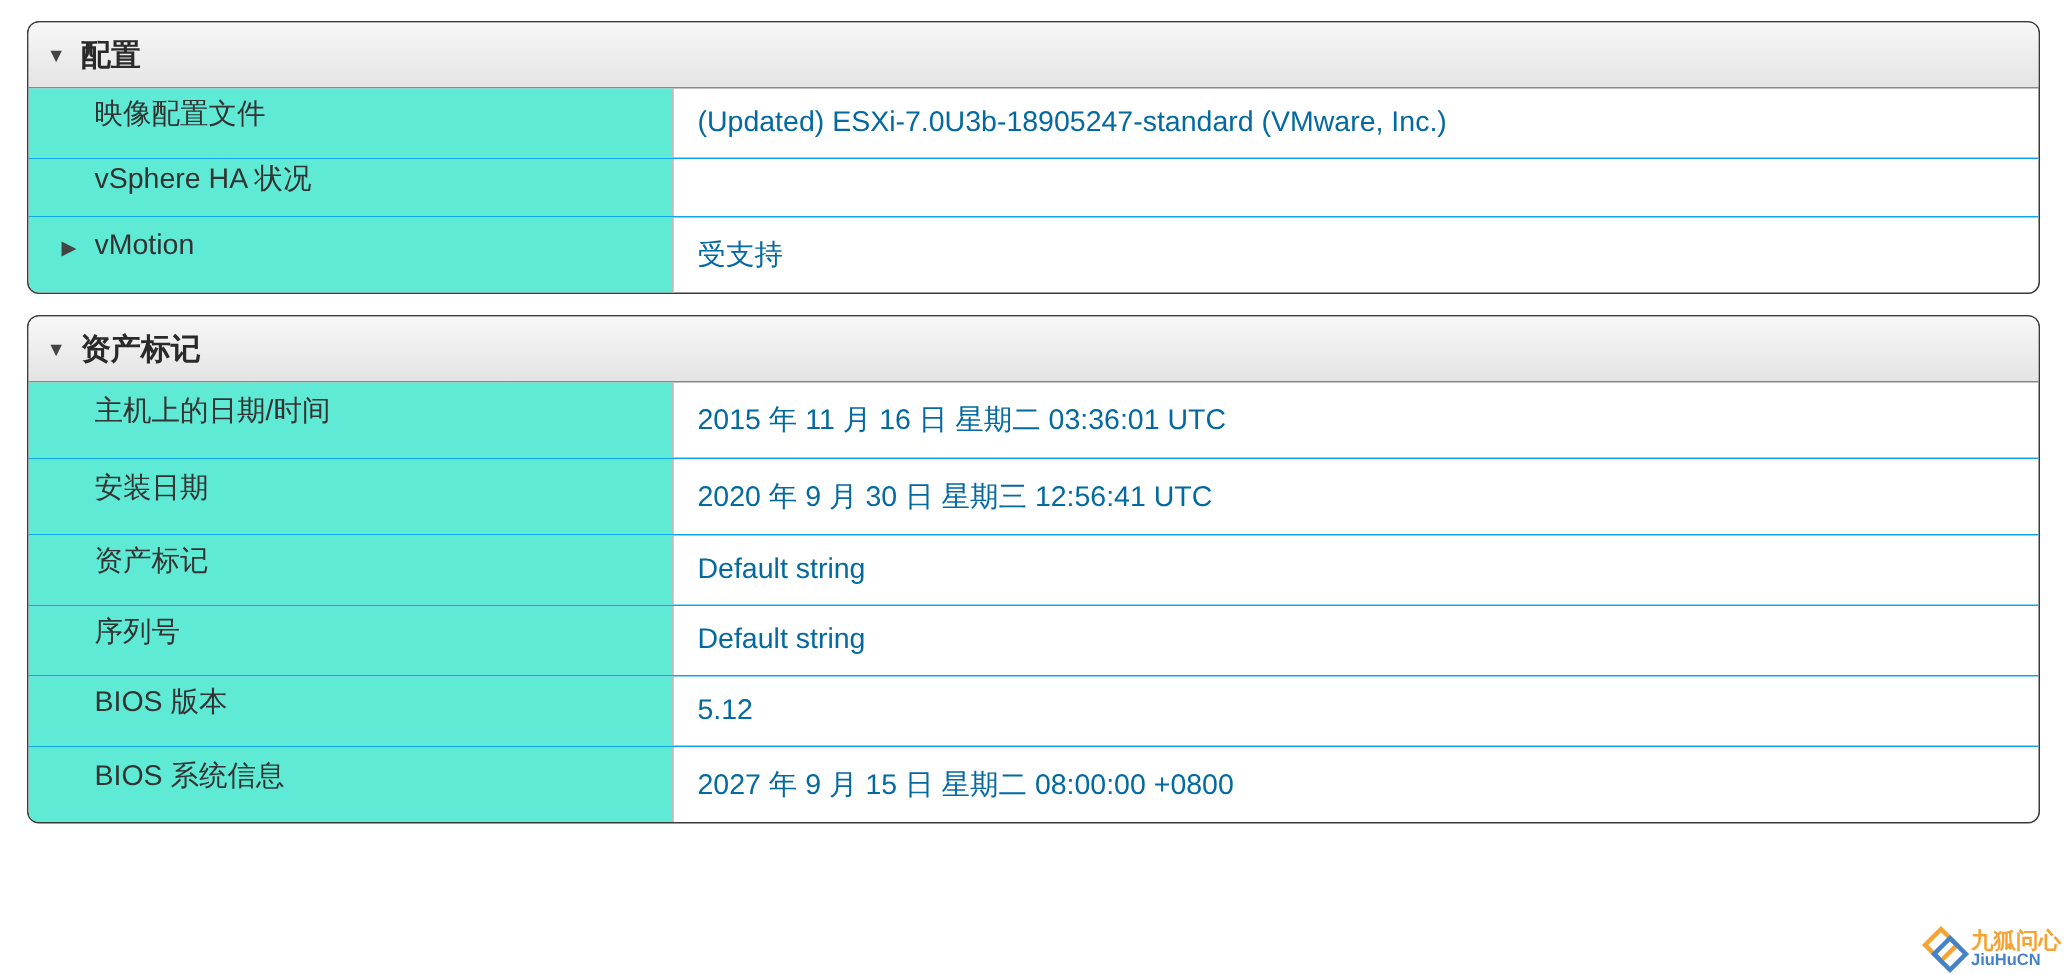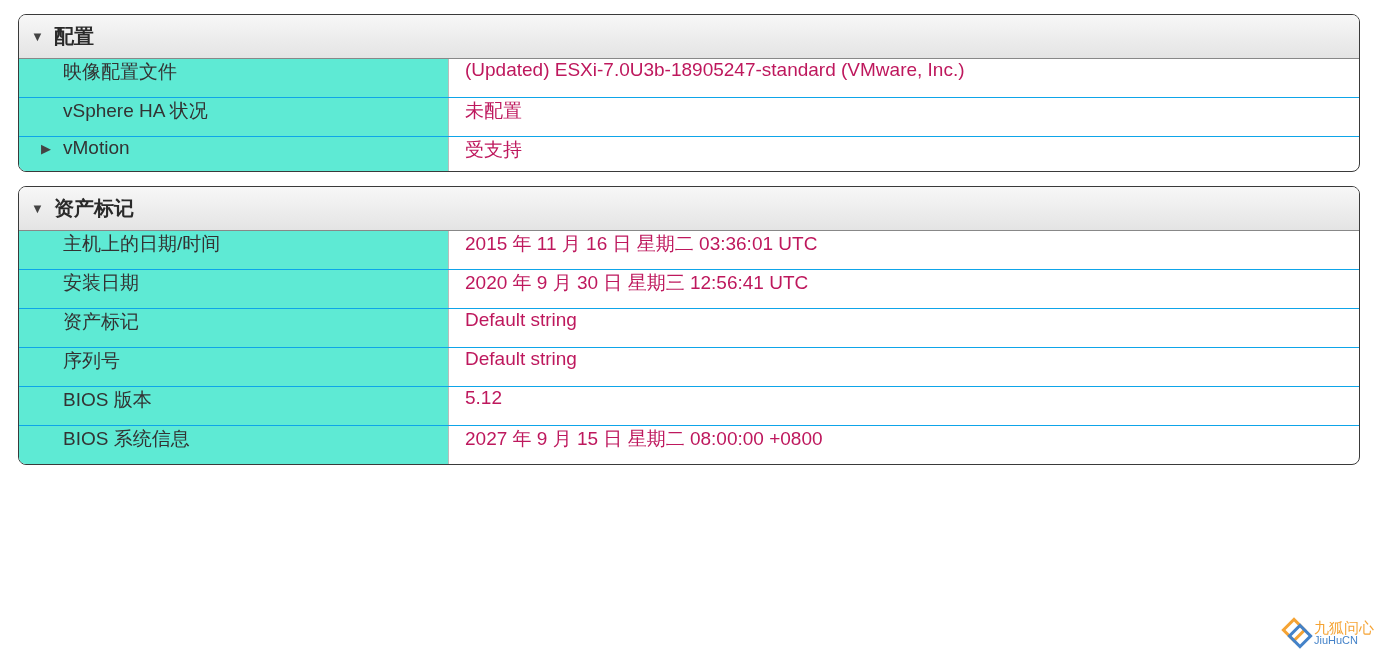--- a/index.html
+++ b/index.html
@@ -50,32 +50,32 @@
     align-items: center;
   }
   .cell-label .caret-right {
     position: absolute;
     margin-left: -22px;
     font-size: 13px;
     color: #444;
   }
   .cell-value {
     flex: 1;
-    padding: 0 16px;
-    color: #be185d;
+    padding: 12px 16px;
+    color: #0369a1;
   }
   .watermark {
     position: fixed;
     right: 4px;
     bottom: 4px;
     display: flex;
     align-items: flex-end;
     gap: 4px;
     font-size: 15px;
-    font-weight: 400;
+    font-weight: 700;
     opacity: 0.95;
     pointer-events: none;
   }
   .wm-icon {
     width: 26px; height: 26px;
     position: relative;
   }
   .wm-icon::before, .wm-icon::after {
     content: "";
     position: absolute;
@@ -101,21 +101,20 @@
     <div class="row">
       <div class="cell-label">
         <span>映像配置文件</span>
       </div>
       <div class="cell-value">(Updated) ESXi-7.0U3b-18905247-standard (VMware, Inc.)</div>
     </div>
     <div class="row">
       <div class="cell-label">
         <span>vSphere HA 状况</span>
       </div>
-      <div class="cell-value">未配置</div>
     </div>
     <div class="row">
       <div class="cell-label">
         <span class="caret-right">▶</span>
         <span>vMotion</span>
       </div>
       <div class="cell-value">受支持</div>
     </div>
   </div>
 </div>

